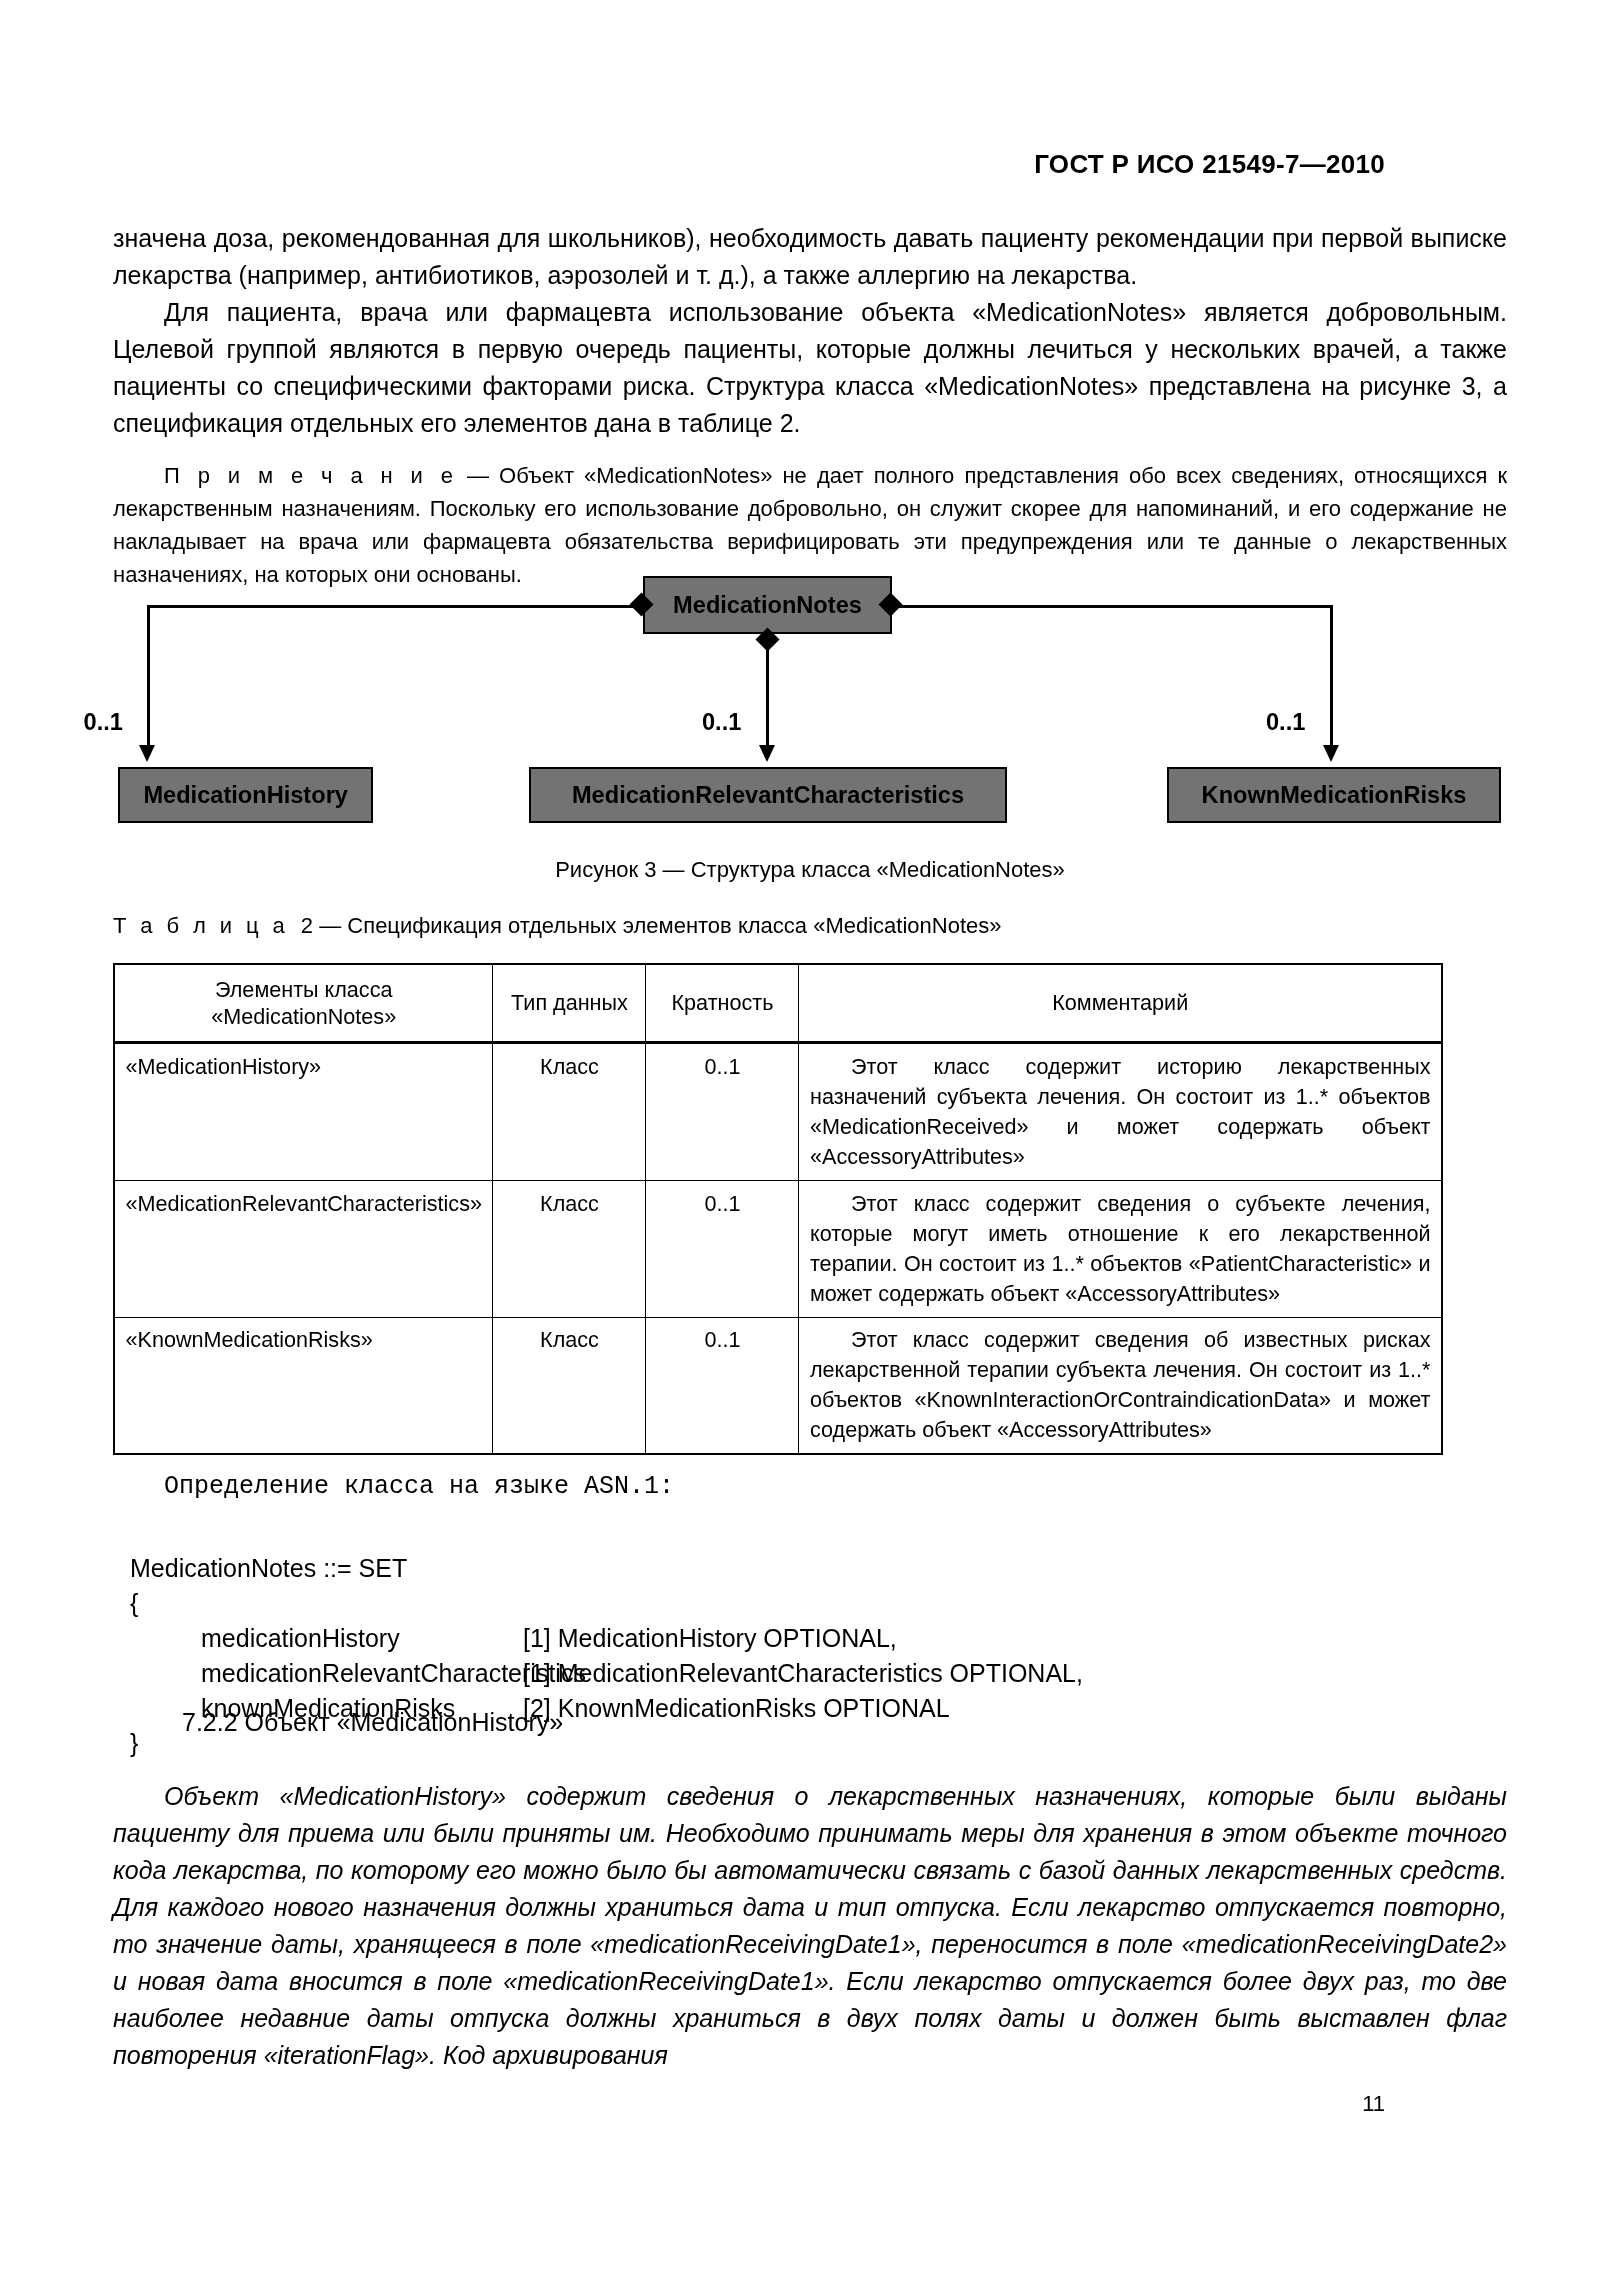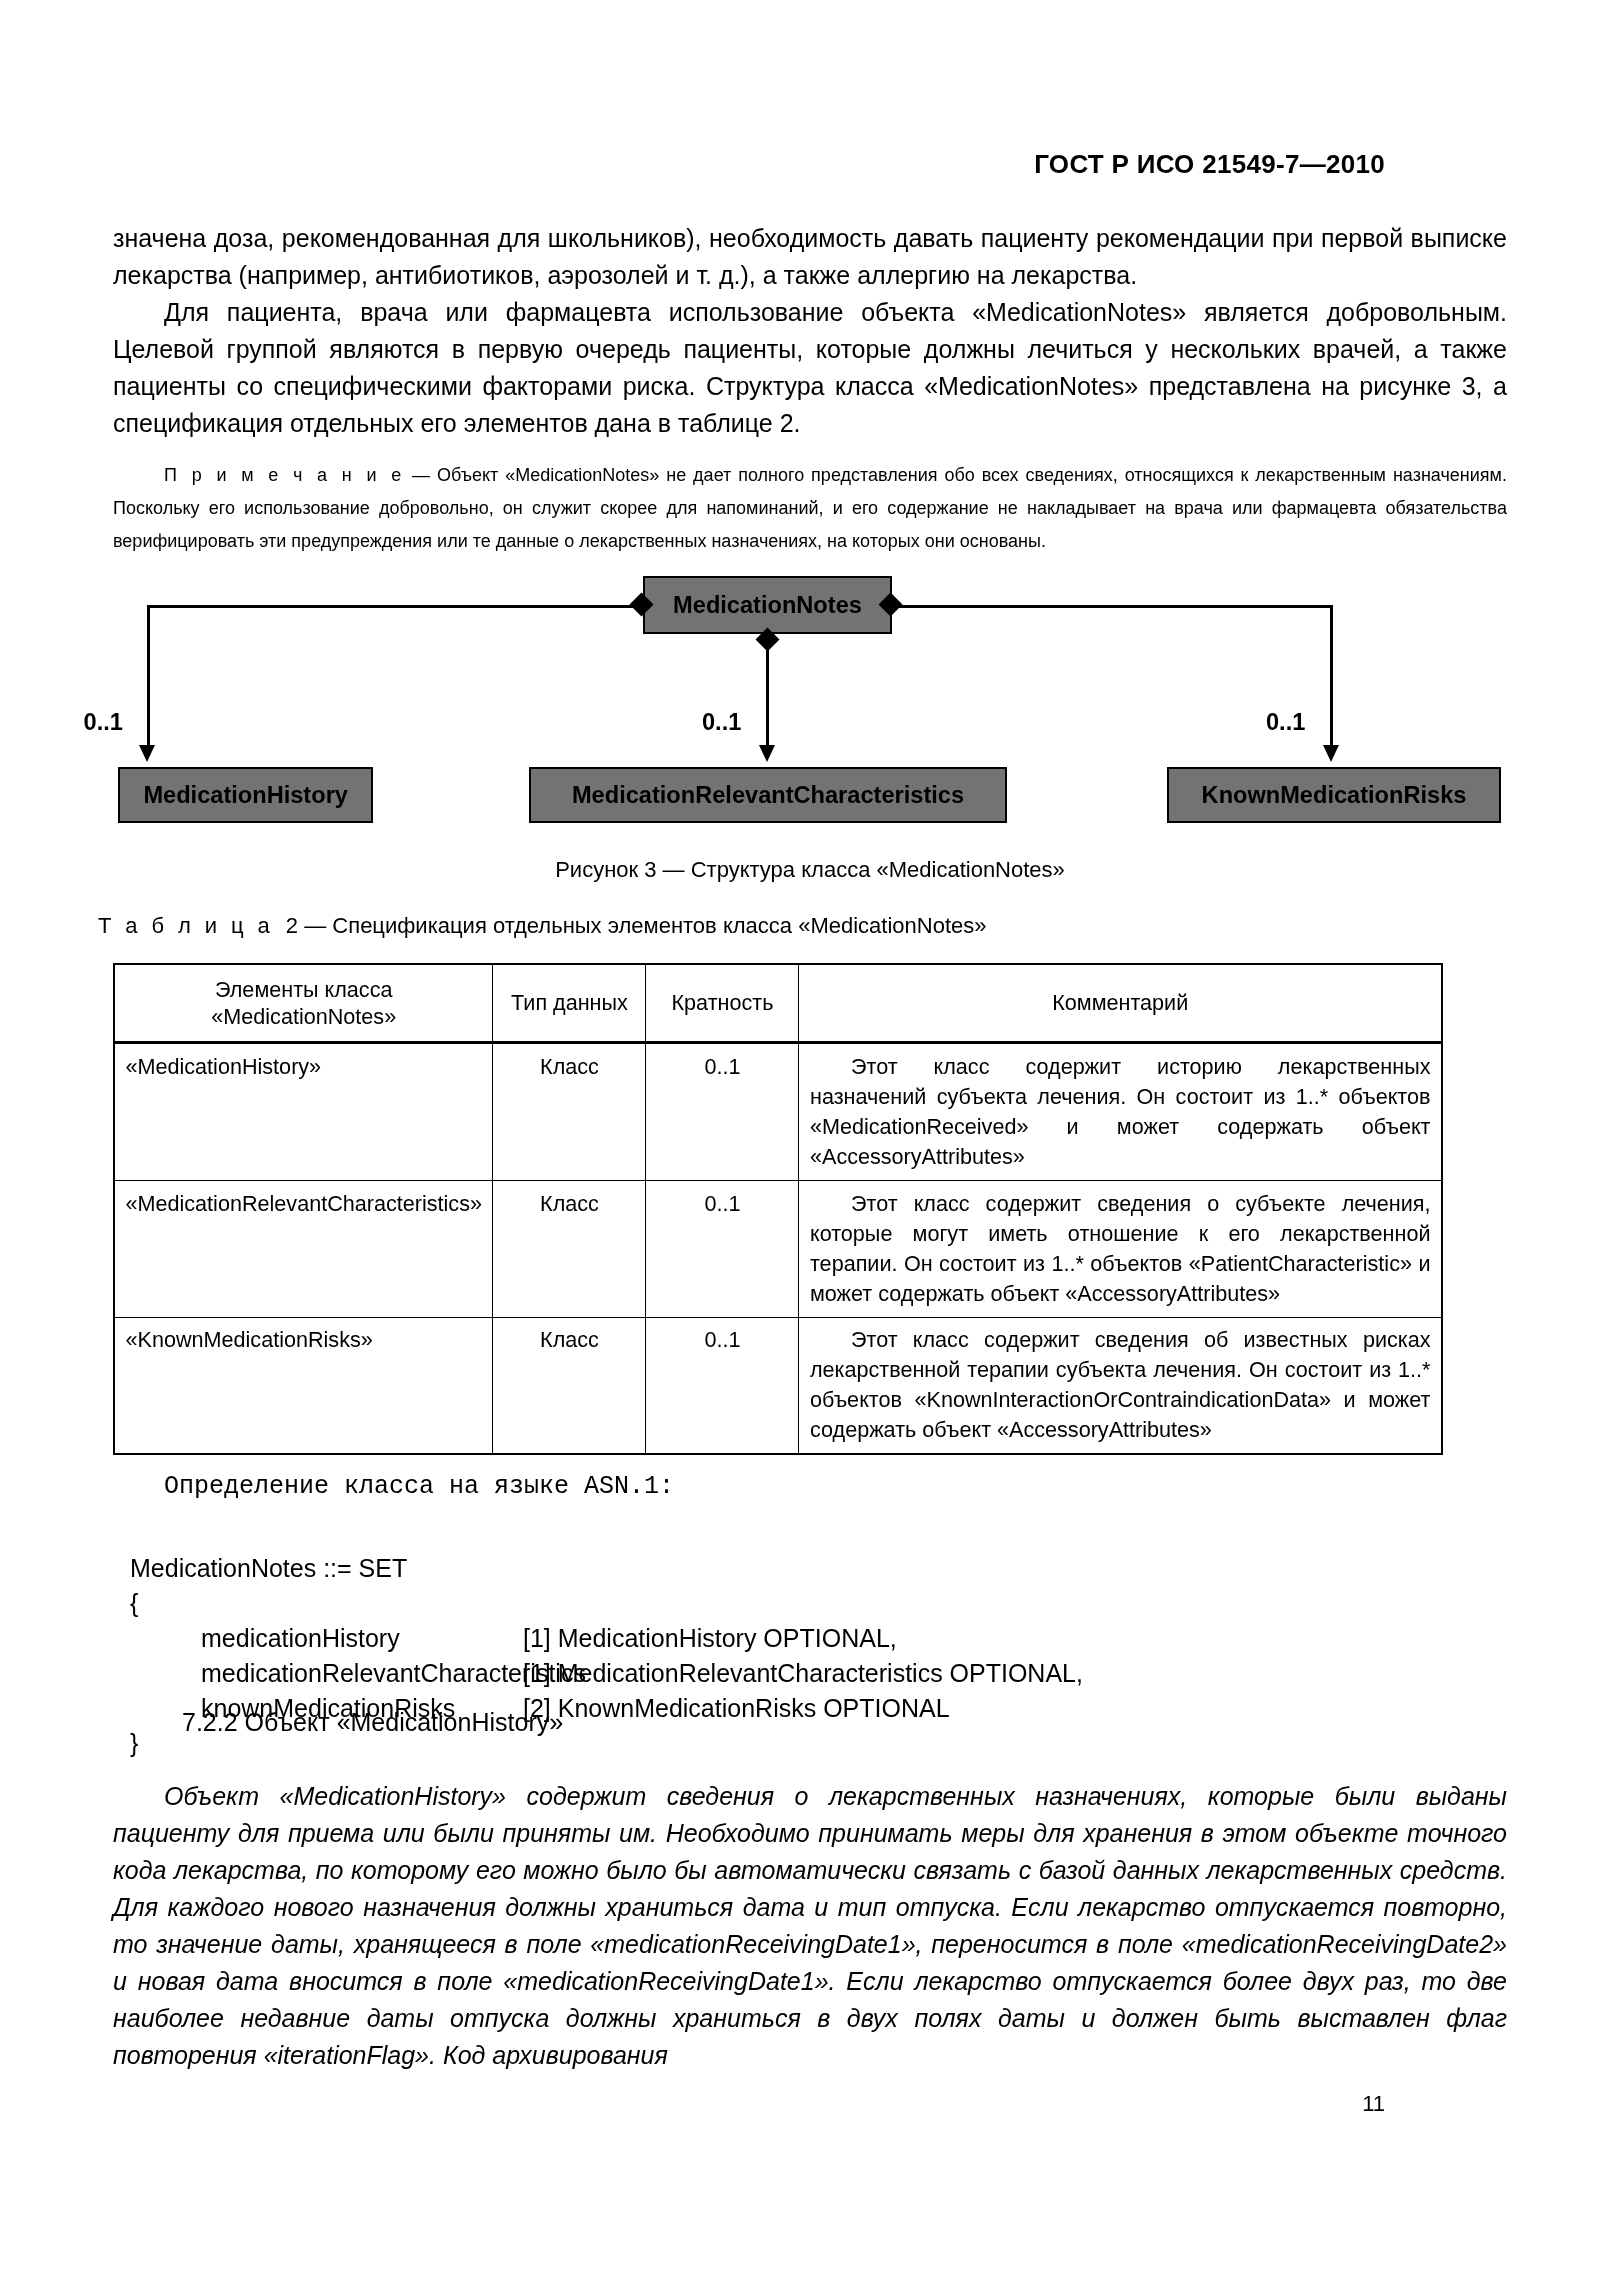--- a/index.html
+++ b/index.html
@@ -47,21 +47,21 @@
     font-size: 25px;
     line-height: 37px;
     text-align: justify;
     text-justify: inter-word;
     hyphens: manual;
   }
   p.indent { text-indent: 51px; }
 
   p.note {
     margin: 17px 0 0 0;
-    font-size: 18px;
+    font-size: 22px;
     line-height: 33px;
     text-align: justify;
     text-indent: 51px;
   }
   .note-label {
     letter-spacing: 3.9px;
   }
 
   
   .figure {
@@ -134,21 +134,21 @@
     left: 0;
     top: 281px;
     width: 1394px;
     text-align: center;
     font-size: 22px;
   }
 
   
   .table-caption {
     position: absolute;
-    left: 98px;
+    left: 113px;
     top: 913px;
     font-size: 22px;
     white-space: nowrap;
   }
   .table-caption .sp { letter-spacing: 3.9px; }
 
   table.spec {
     position: absolute;
     left: 113px;
     top: 963px;

